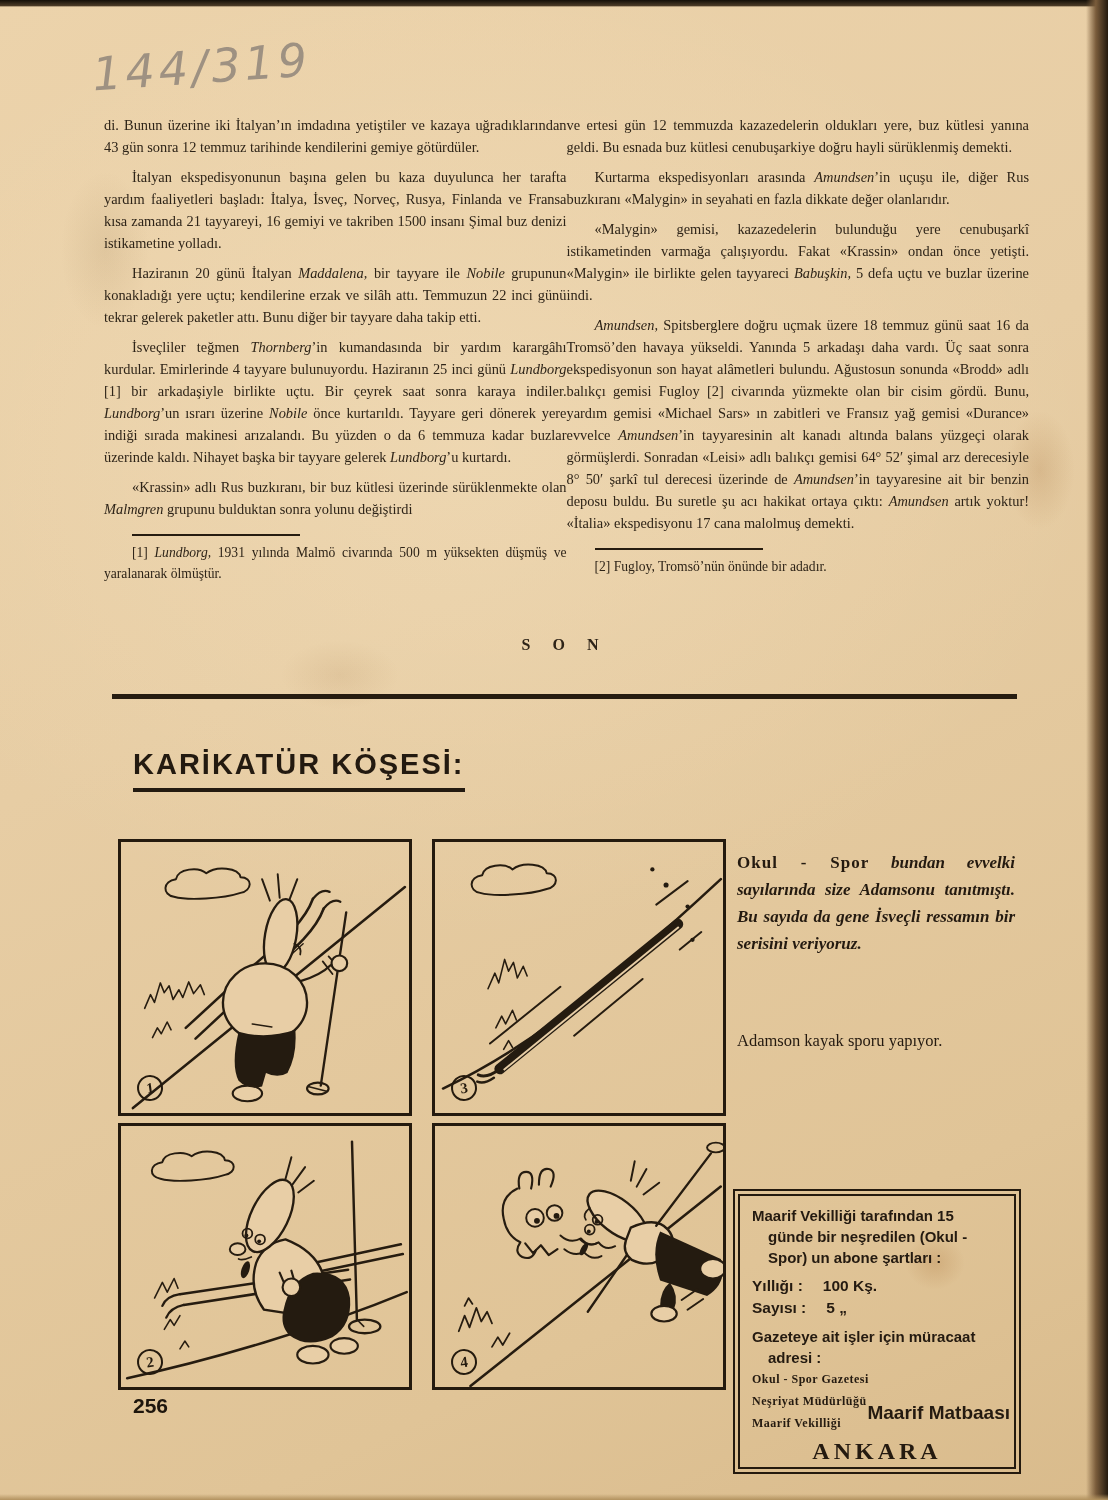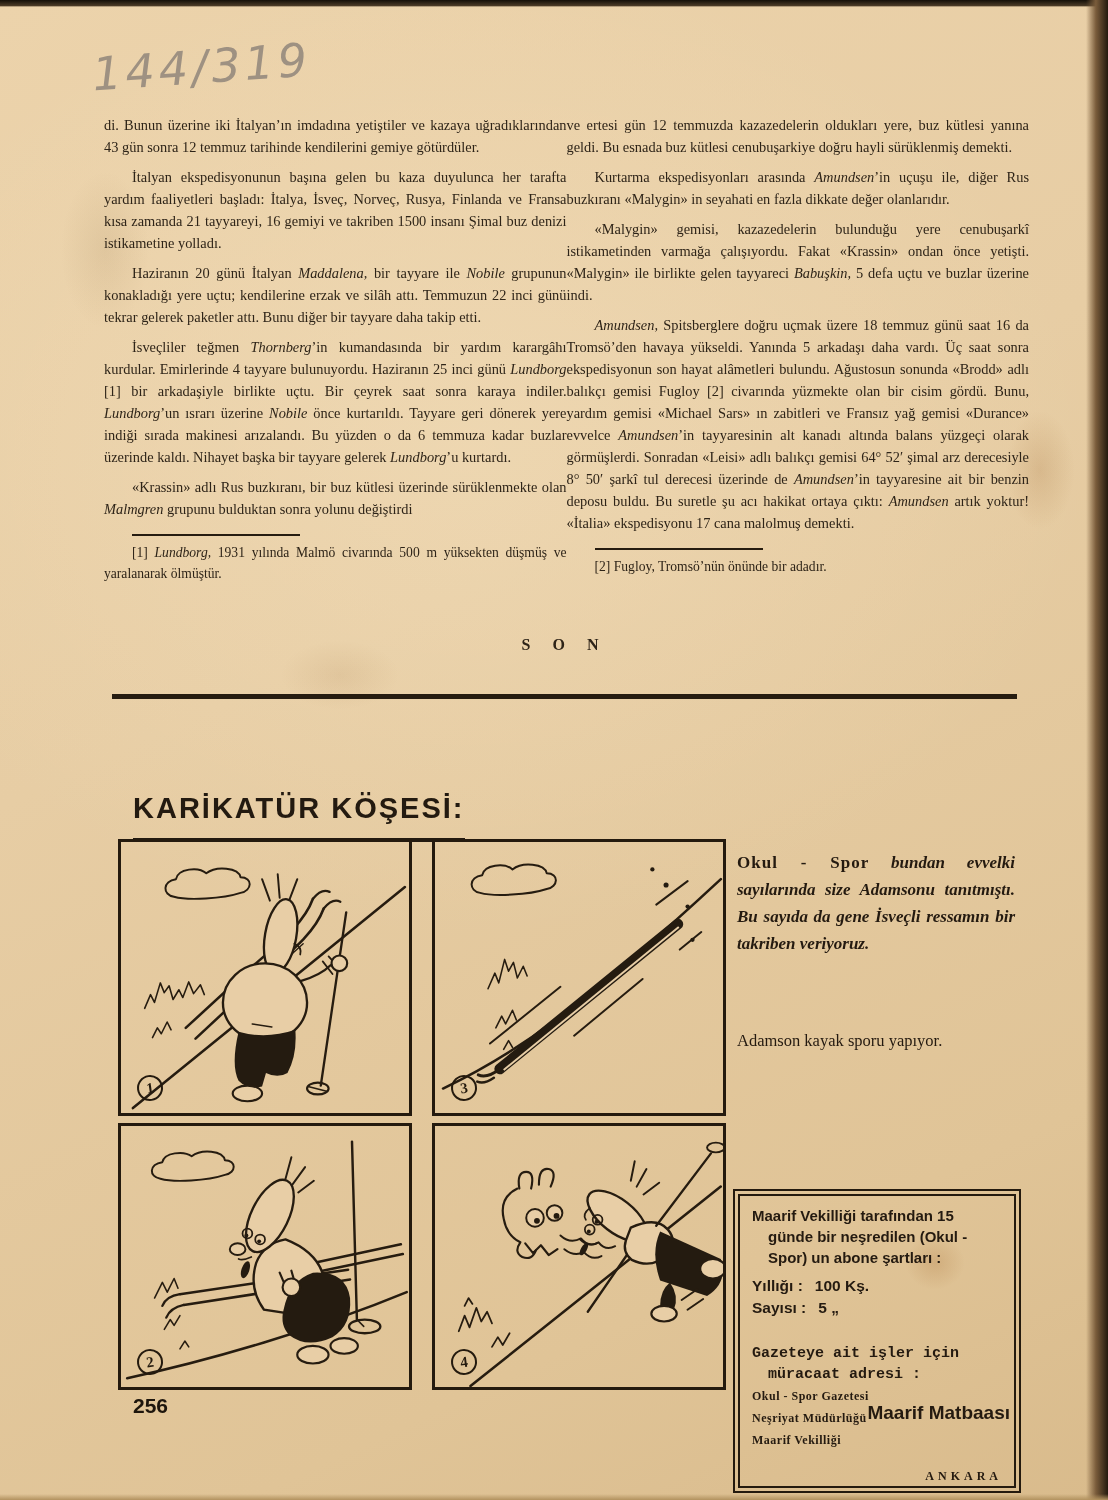--- a/index.html
+++ b/index.html
@@ -53,24 +53,24 @@
   .col p.footnote{font-size:13.6px;line-height:21px;text-indent:28px;margin-top:2px;}
 
   .son{
     position:absolute;left:112px;top:636px;width:905px;text-align:center;
     font-size:16px;font-weight:700;letter-spacing:9px;color:var(--ink);
   }
 
   .section-rule{position:absolute;left:112px;top:694px;width:905px;height:5px;background:var(--line);}
 
   .cartoon-heading{
-    position:absolute;left:133px;top:792px;
+    position:absolute;left:133px;top:748px;
     font-family:"Liberation Sans","DejaVu Sans",sans-serif;
     font-weight:700;font-size:29px;letter-spacing:2px;color:#231a10;
-    border-bottom:4px solid #231a10;padding-bottom:13px;
+    border-bottom:4px solid #231a10;padding-bottom:7px;
   }
 
   
   #comic-grid{
     position:absolute;left:118px;top:839px;
     display:grid;grid-template-columns:294px 294px;grid-template-rows:277px 267px;
     column-gap:20px;row-gap:7px;
   }
   .panel{position:relative;border:3px solid #241a0e;}
   .panel svg{display:block;width:100%;height:100%;}
@@ -98,24 +98,24 @@
 
   
   .sub-box{
     position:absolute;left:733px;top:1189px;width:288px;
     border:7px double #241a0e;padding:9px 12px 2px 12px;color:#241a10;
   }
   .sub-box .blk{font-family:"Liberation Sans","DejaVu Sans",sans-serif;font-size:15px;line-height:21px;font-weight:700;}
   .sub-box .hang{padding-left:16px;text-indent:-16px;}
   .sub-box .tarif{margin-top:7px;}
   .sub-box .tarif-row{font-family:"Liberation Sans","DejaVu Sans",sans-serif;font-size:15.5px;line-height:22px;font-weight:700;}
-  .sub-box .tarif-row .val{display:inline-block;margin-left:12px;}
-  .sub-box .contact{margin-top:24px;font-family:Liberation Mono, monospace;}
+  .sub-box .tarif-row .val{display:inline-block;margin-left:20px;}
+  .sub-box .contact{margin-top:7px;}
   .sub-box .addr{margin-top:0;font-size:12px;font-weight:700;line-height:22px;letter-spacing:.5px;}
-  .sub-box .city{text-align:right;font-size:12px;font-weight:700;letter-spacing:4px;margin-top:18px;}
+  .sub-box .city{text-align:center;font-size:24px;font-weight:700;letter-spacing:4px;margin-top:4px;}
 
   .page-number{
     position:absolute;left:133px;top:1394px;
     font-family:"Liberation Sans","DejaVu Sans",sans-serif;font-weight:700;font-size:21px;color:#1d150c;
   }
   .printer{
     position:absolute;left:840px;top:1402px;width:170px;text-align:right;
     font-family:"Liberation Sans","DejaVu Sans",sans-serif;font-weight:700;font-size:19px;color:#241a10;
   }
 </style>
@@ -300,21 +300,21 @@
 
         <path class="stroke" stroke-width="2.4" d="M226 102 L282 28"></path>
         <ellipse class="stroke" stroke-width="2" cx="287" cy="22" rx="9" ry="5"></ellipse>
         <path class="stroke" stroke-width="2.4" d="M196 132 L156 190"></path>
         <path class="stroke" stroke-width="2" d="M252 178 l16 -11 M258 188 l16 -11"></path>
       </svg>
       <span class="panel-num">4</span>
     </div>
   </div>
 
-  <p class="cartoon-intro"><span class="lead">Okul - Spor</span><span class="rest"> bundan evvelki sayılarında size Adamsonu tanıtmıştı. Bu sayıda da gene İsveçli ressamın bir takriben veriyoruz.</span></p>
+  <p class="cartoon-intro"><span class="lead">Okul - Spor</span><span class="rest"> bundan evvelki sayılarında size Adamsonu tanıtmıştı. Bu sayıda da gene İsveçli ressamın bir serisini veriyoruz.</span></p>
 
   <p class="cartoon-caption">Adamson kayak sporu yapıyor.</p>
 
   <div class="sub-box">
     <p class="blk hang">Maarif Vekilliği tarafından 15 günde bir neşredilen (Okul - Spor) un abone şartları :</p>
     <div class="tarif">
       <p class="tarif-row"><span>Yıllığı :</span><span class="val">100 Kş.</span></p>
       <p class="tarif-row"><span>Sayısı :</span><span class="val">5 „</span></p>
     </div>
     <p class="blk hang contact">Gazeteye ait işler için müracaat adresi :</p>

